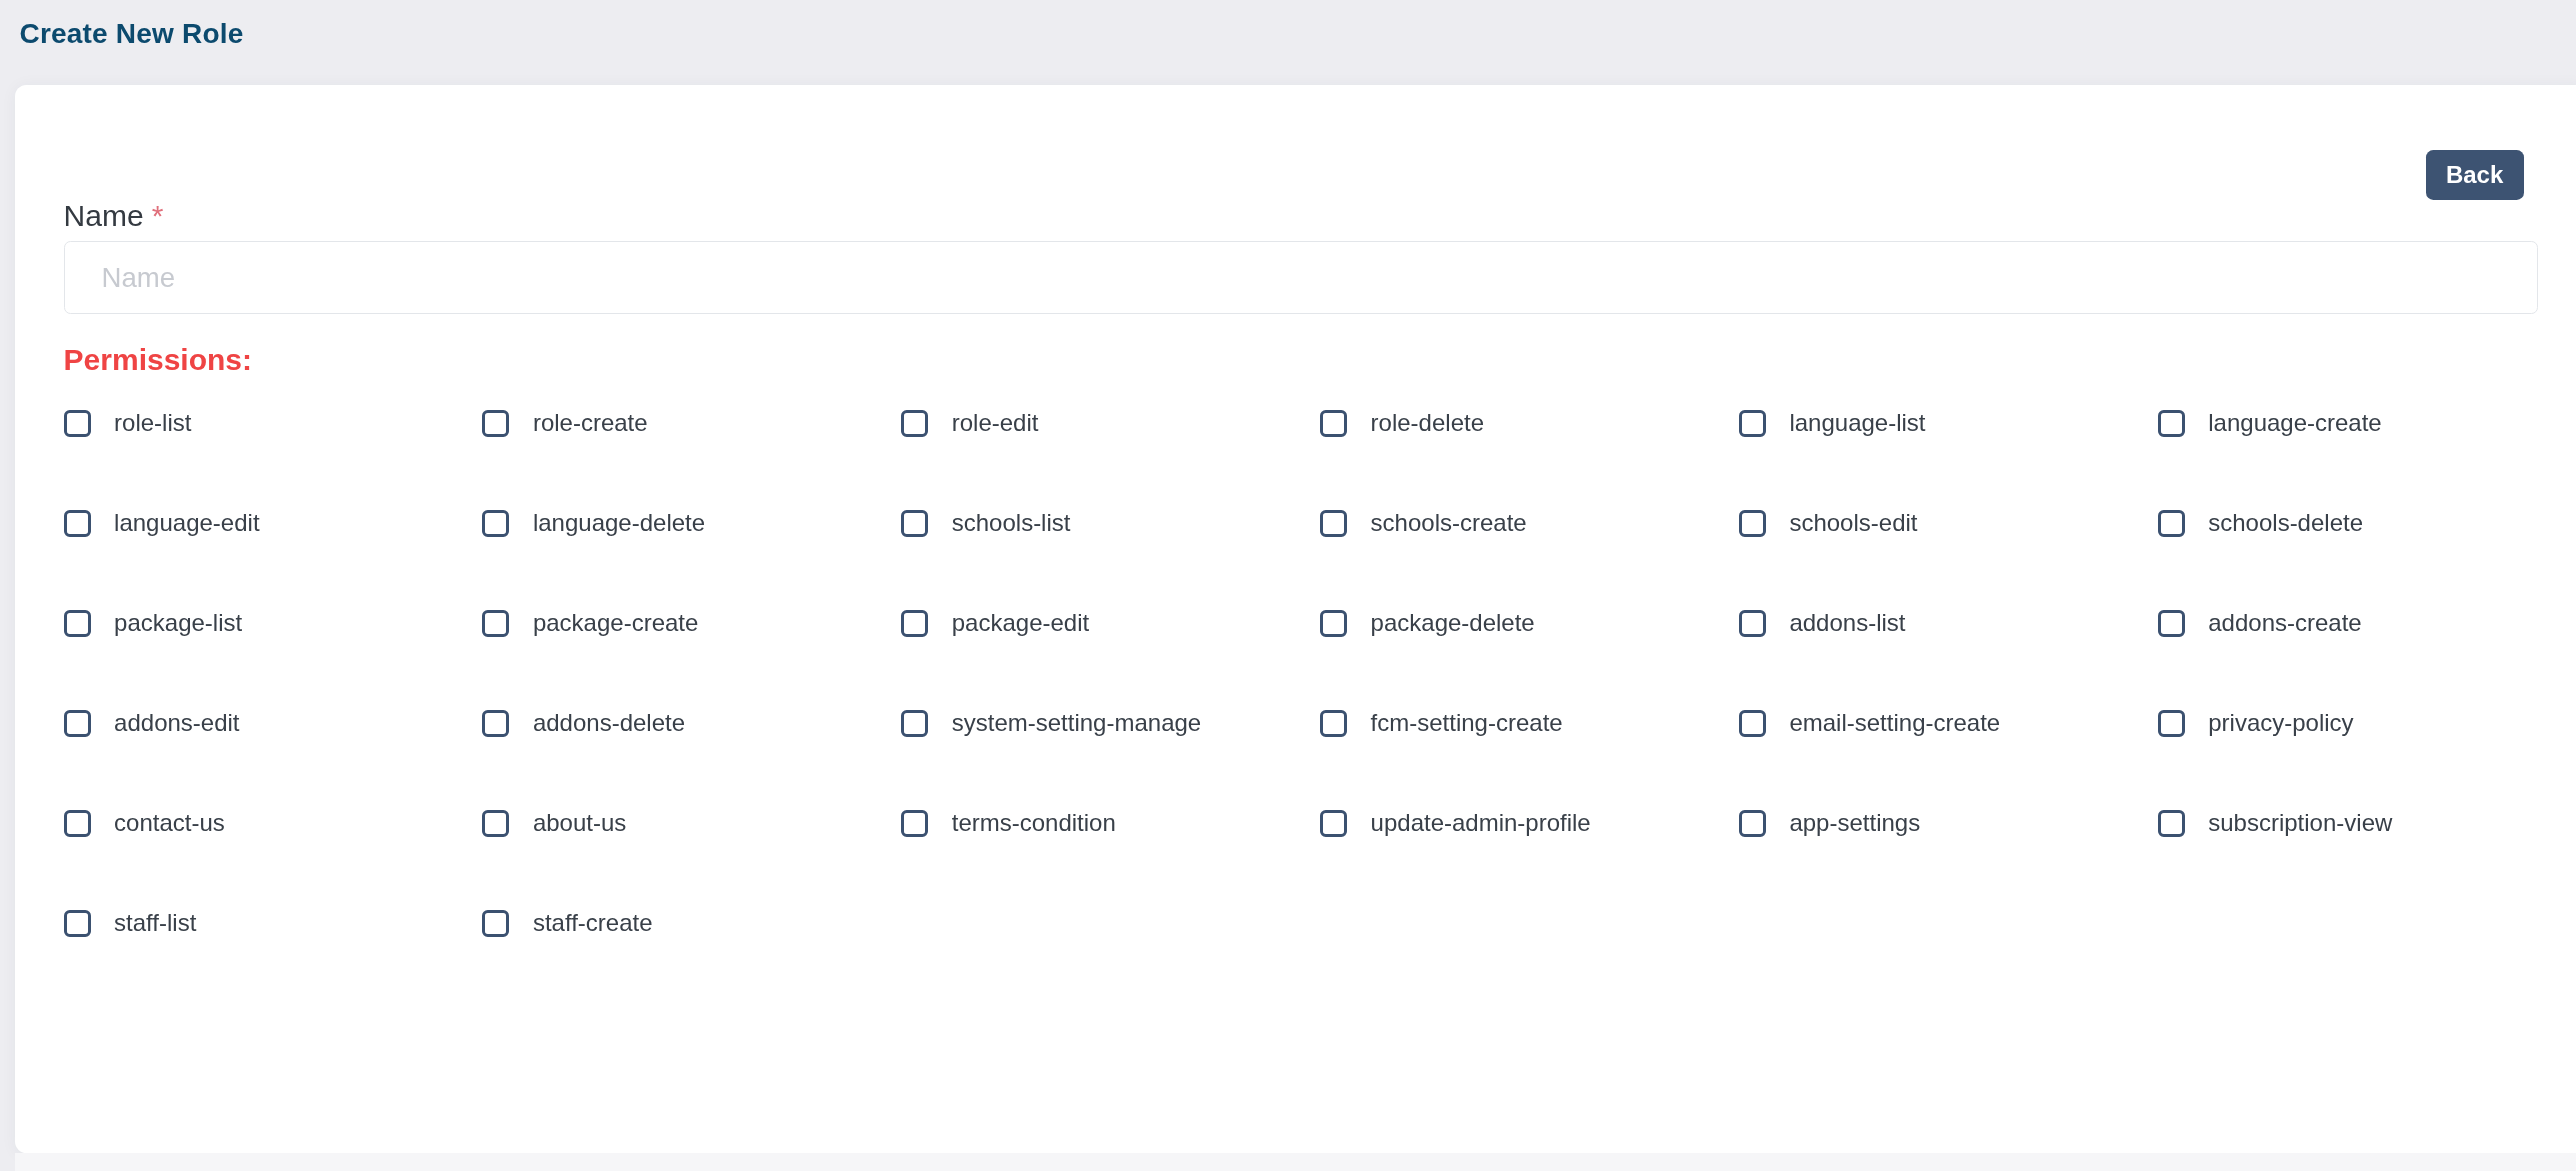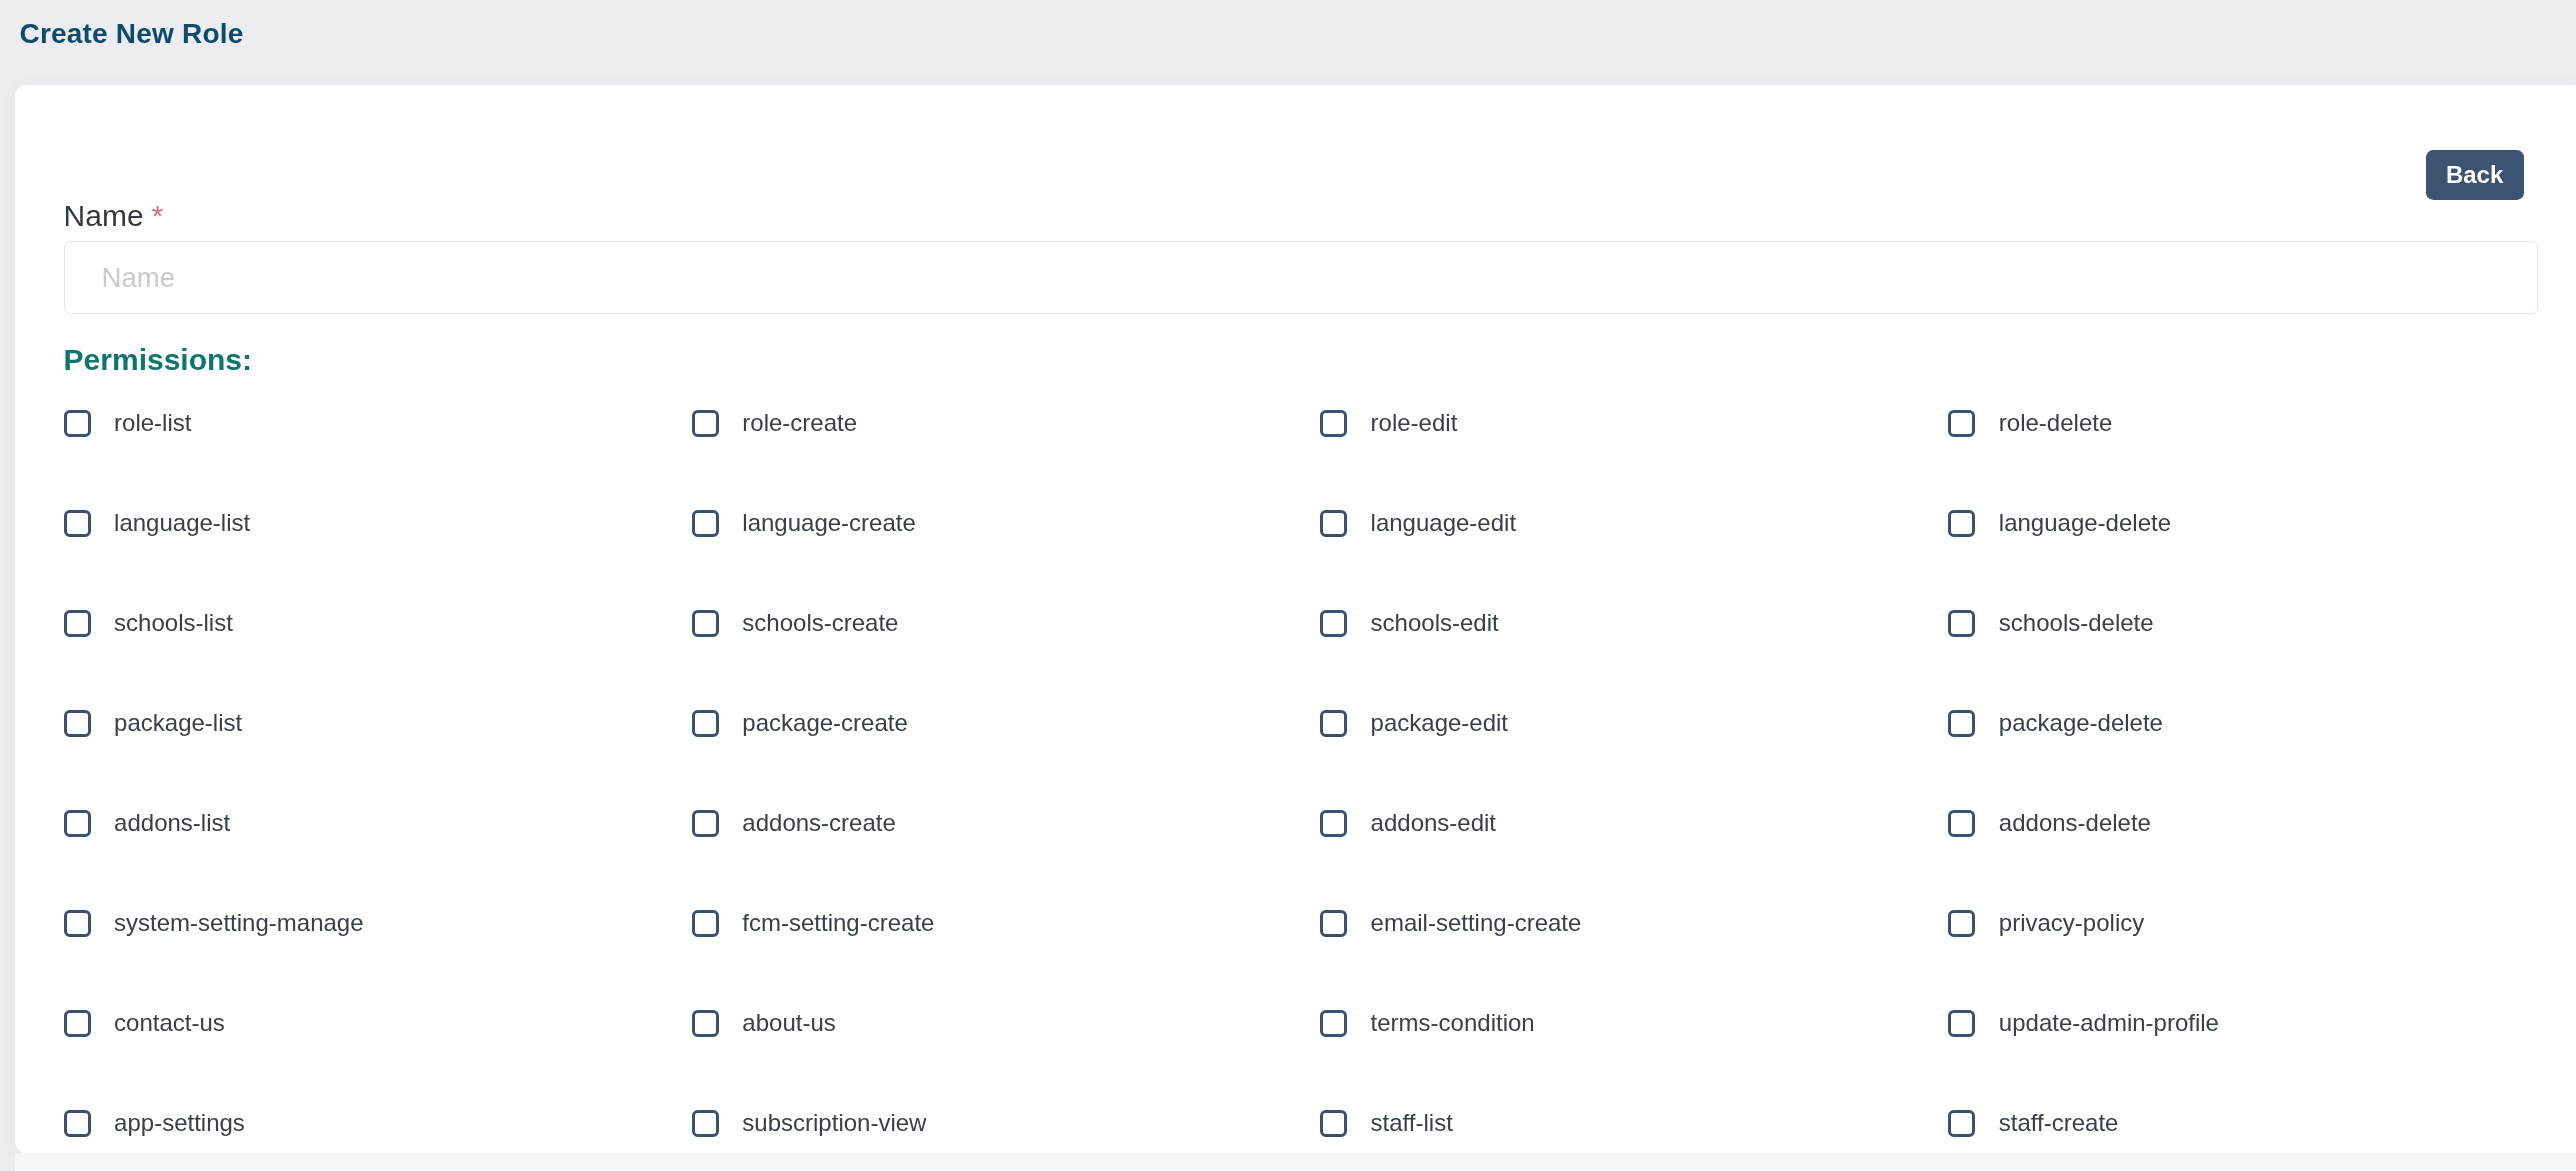--- a/index.html
+++ b/index.html
@@ -48,25 +48,25 @@
   }
   .name-input{
     position:absolute;left:49px;top:156px;width:2474px;height:73px;
     background:#ffffff;border:1.6px solid #e3e6ea;border-radius:6.5px;
     padding:0 19.5px 0 37px;font-family:"Liberation Sans", sans-serif;
     font-size:27.6px;color:var(--label-text);outline:none;
   }
   .name-input::placeholder{color:var(--placeholder);}
   .perm-heading{
     position:absolute;left:49px;top:258px;
-    font-size:30px;font-weight:700;color:#0f766e;
+    font-size:30px;font-weight:700;color:#ef4444;
   }
   .perm-grid{
     position:absolute;left:49px;top:322px;width:2513px;
-    display:grid;grid-template-columns:repeat(4,1fr);row-gap:68px;
+    display:grid;grid-template-columns:repeat(6,1fr);row-gap:68px;
   }
   .perm-item{
     display:flex;align-items:center;gap:23.5px;height:32px;
     width:max-content;cursor:pointer;
   }
   .checkbox{
     width:27px;height:27px;flex:none;
     border:3.2px solid #3b5170;border-radius:5.7px;background:#fff;
   }
   .perm-label{

